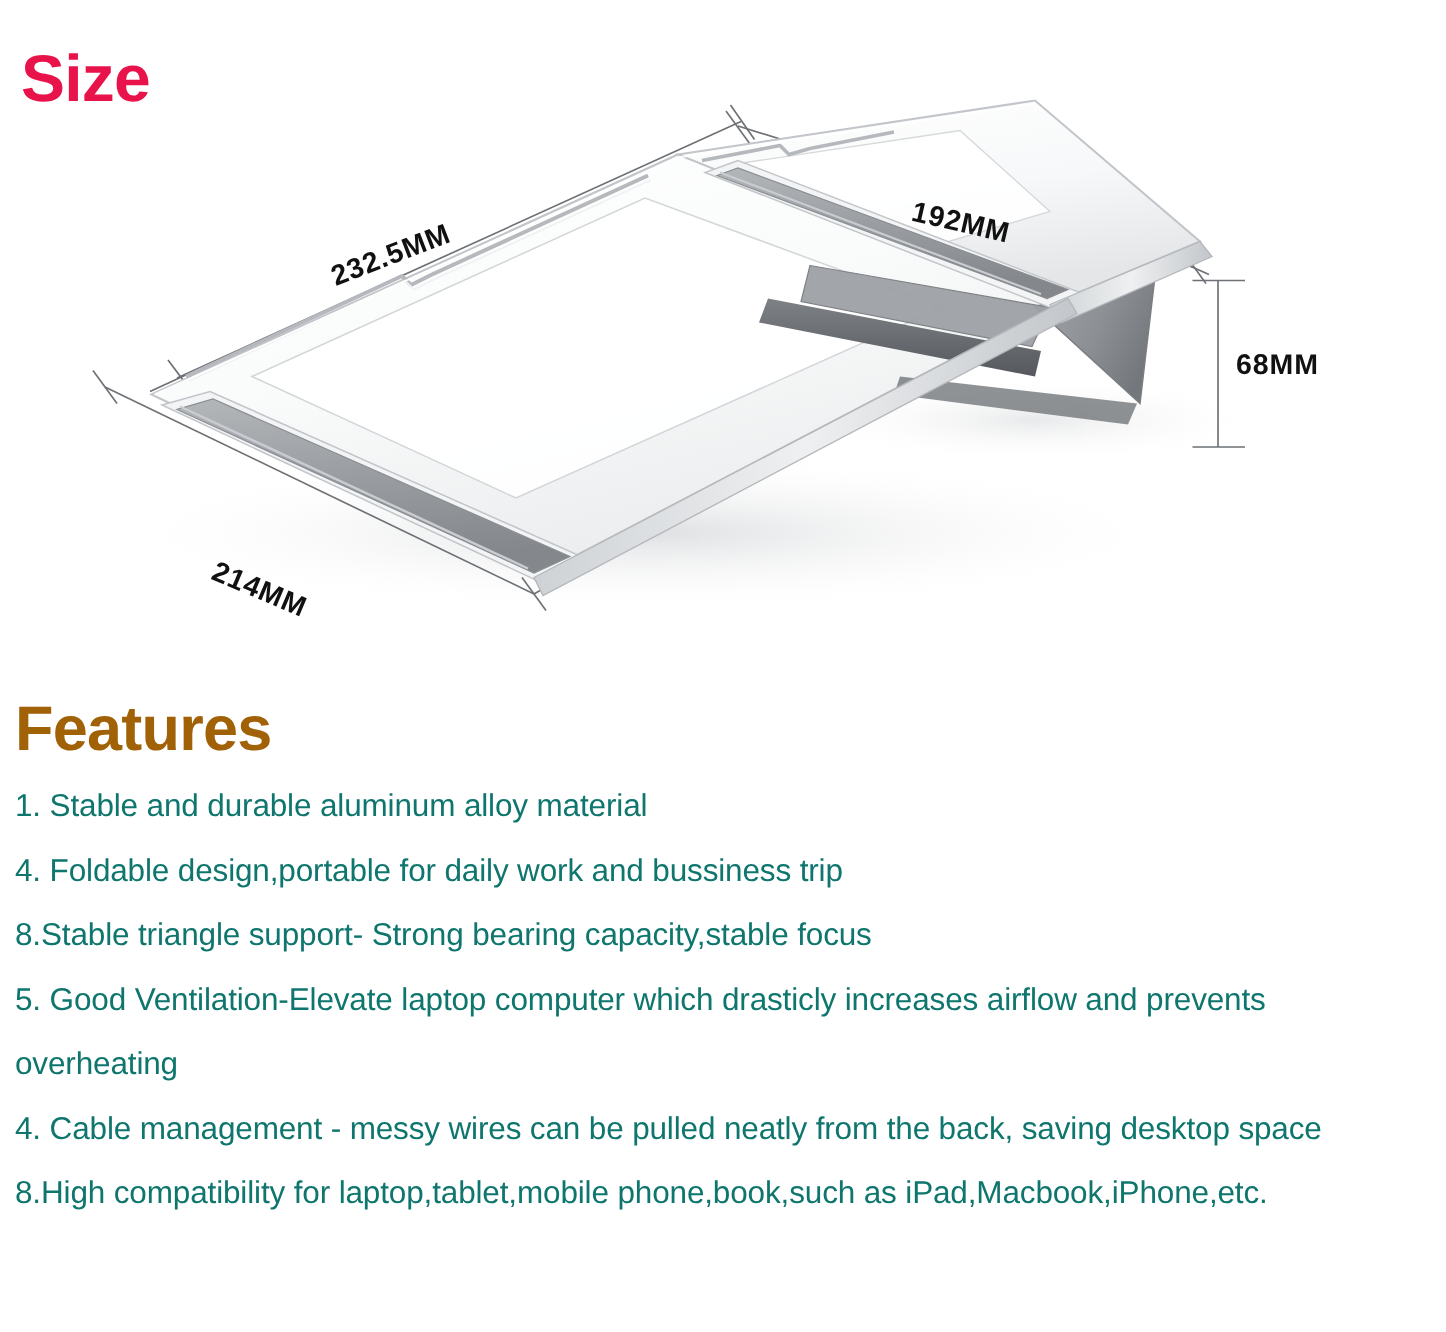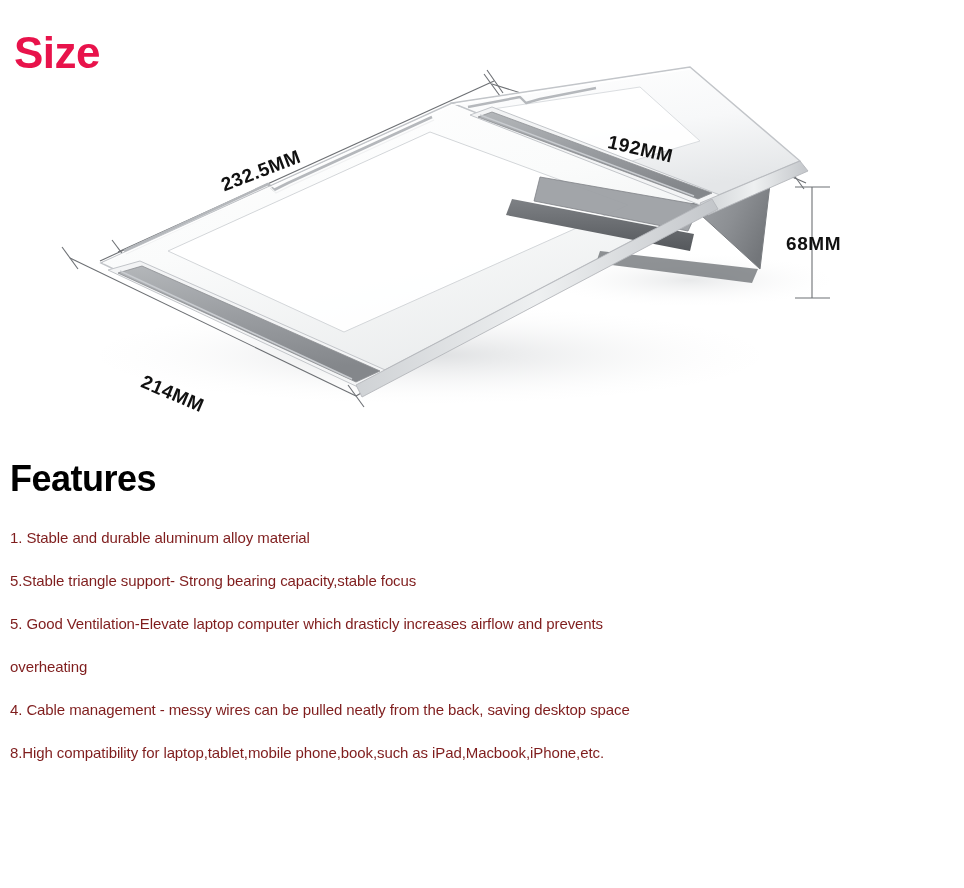--- a/index.html
+++ b/index.html
@@ -28,22 +28,22 @@
   }
   #size-heading {
     left: 14px;
     top: 2px;
     font-size: 44px;
     color: #e8134b;
   }
   #features-heading {
     left: 10px;
     top: 437px;
-    font-size: 36px;
-    color: #000000;
+    font-size: 42px;
+    color: #a16207;
   }
 
   
   #product-figure {
     position: absolute;
     left: 0;
     top: 55px;
     width: 964px;
     height: 370px;
   }
@@ -72,44 +72,44 @@
     transform: rotate(-21deg);
     transform-origin: left center;
   }
   #dim-192 {
     left: 608px;
     top: 76px;
     transform: rotate(13deg);
     transform-origin: left center;
   }
   #dim-68 {
-    left: 786px;
+    left: 824px;
     top: 178px;
   }
   #dim-214 {
     left: 142px;
     top: 315px;
     transform: rotate(23deg);
     transform-origin: left center;
   }
 
   
   #features-list {
     position: absolute;
     left: 10px;
     top: 516px;
     width: 950px;
     list-style: none;
     margin: 0;
     padding: 0;
   }
   #features-list li {
-    font-size: 15px;
+    font-size: 21px;
     line-height: 43px;
-    color: #7f1d1d;
+    color: #0f766e;
     white-space: nowrap;
     letter-spacing: -0.1px;
   }
 </style>
 </head>
 <body>
 
 <h1 class="heading" id="size-heading">Size</h1>
 
 <div id="product-figure">
@@ -242,18 +242,19 @@
 
   <span class="dim-label" id="dim-68">68MM</span>
 
   <span class="dim-label" id="dim-214">214MM</span>
 </div>
 
 <h1 class="heading" id="features-heading">Features</h1>
 
 <ul id="features-list">
   <li>1. Stable and durable aluminum alloy material</li>
-  <li>5.Stable triangle support- Strong bearing capacity,stable focus</li>
+  <li>4. Foldable design,portable for daily work and bussiness trip</li>
+  <li>8.Stable triangle support- Strong bearing capacity,stable focus</li>
   <li>5. Good Ventilation-Elevate laptop computer which drasticly increases airflow and prevents</li>
   <li>overheating</li>
   <li>4. Cable management - messy wires can be pulled neatly from the back, saving desktop space</li>
   <li>8.High compatibility for laptop,tablet,mobile phone,book,such as iPad,Macbook,iPhone,etc.</li>
 </ul>
 
 </body></html>

